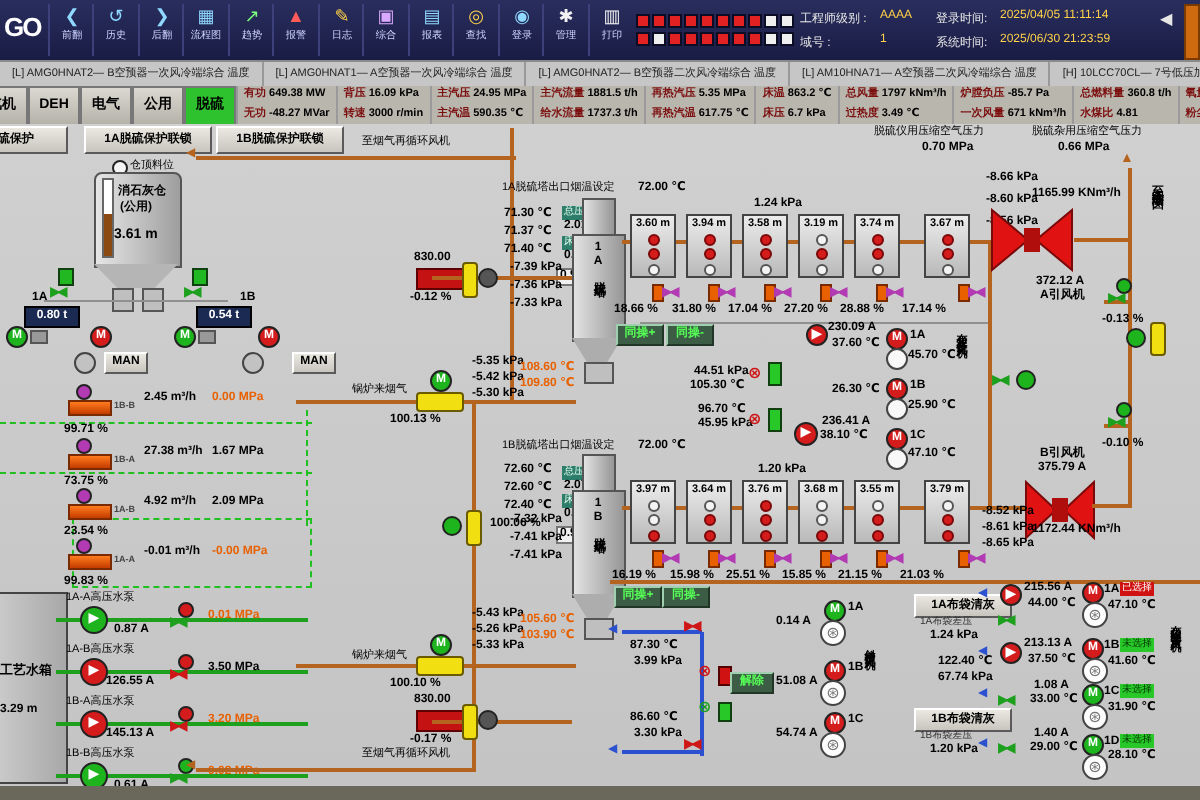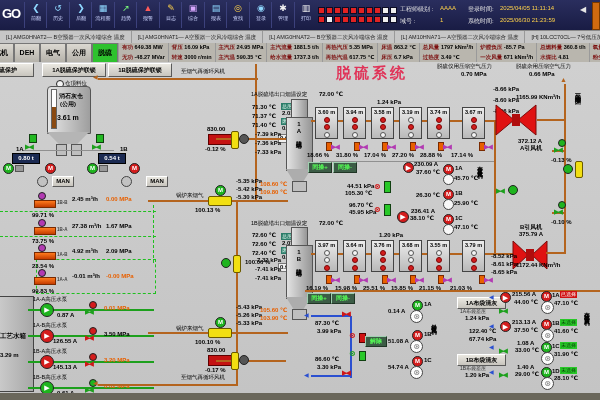--- a/index.html
+++ b/index.html
@@ -216,21 +216,20 @@
         <div class="kl"><span class="n">氧量</span> <span class="v"></span></div>
         <div class="kl"><span class="n">粉尘</span> <span class="v"></span></div>
       </div>
   </div>
 
   <div id="diabg"></div>
 
   <div class="b3" style="left:-24px;top:63px;width:56px;height:12px;line-height:12px">脱硫保护</div>
   <div class="b3" style="left:42px;top:63px;width:62px;height:12px;line-height:12px">1A脱硫保护联锁</div>
   <div class="b3" style="left:108px;top:63px;width:62px;height:12px;line-height:12px">1B脱硫保护联锁</div>
-  <span class="title" style="left:336px;top:64px">脱硫系统</span>
   <span class="t tn" style="left:437px;top:63px">脱硫仪用压缩空气压力</span>
   <span class="t" style="left:461px;top:71px">0.70 MPa</span>
   <span class="t tn" style="left:516px;top:63px">脱硫杂用压缩空气压力</span>
   <span class="t" style="left:529px;top:71px">0.66 MPa</span>
 
   <span class="ball" style="left:56px;top:80px;background:#f4f4f4"></span>
   <span class="t tn" style="left:65px;top:80px">仓顶料位</span>
   <div class="silo"></div>
   <div class="ltube">
       <div class="ltfill"></div>

